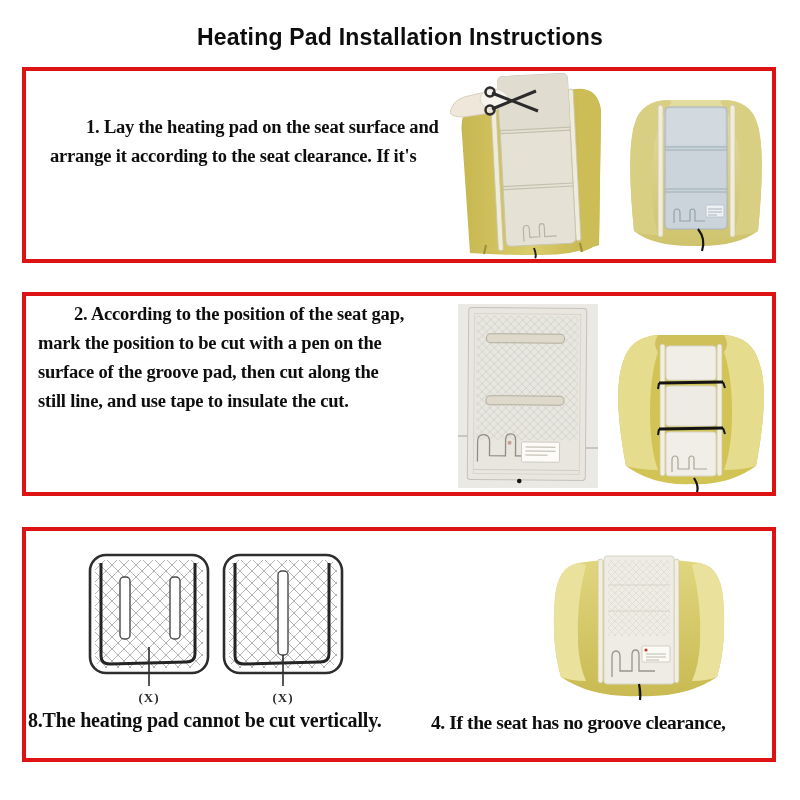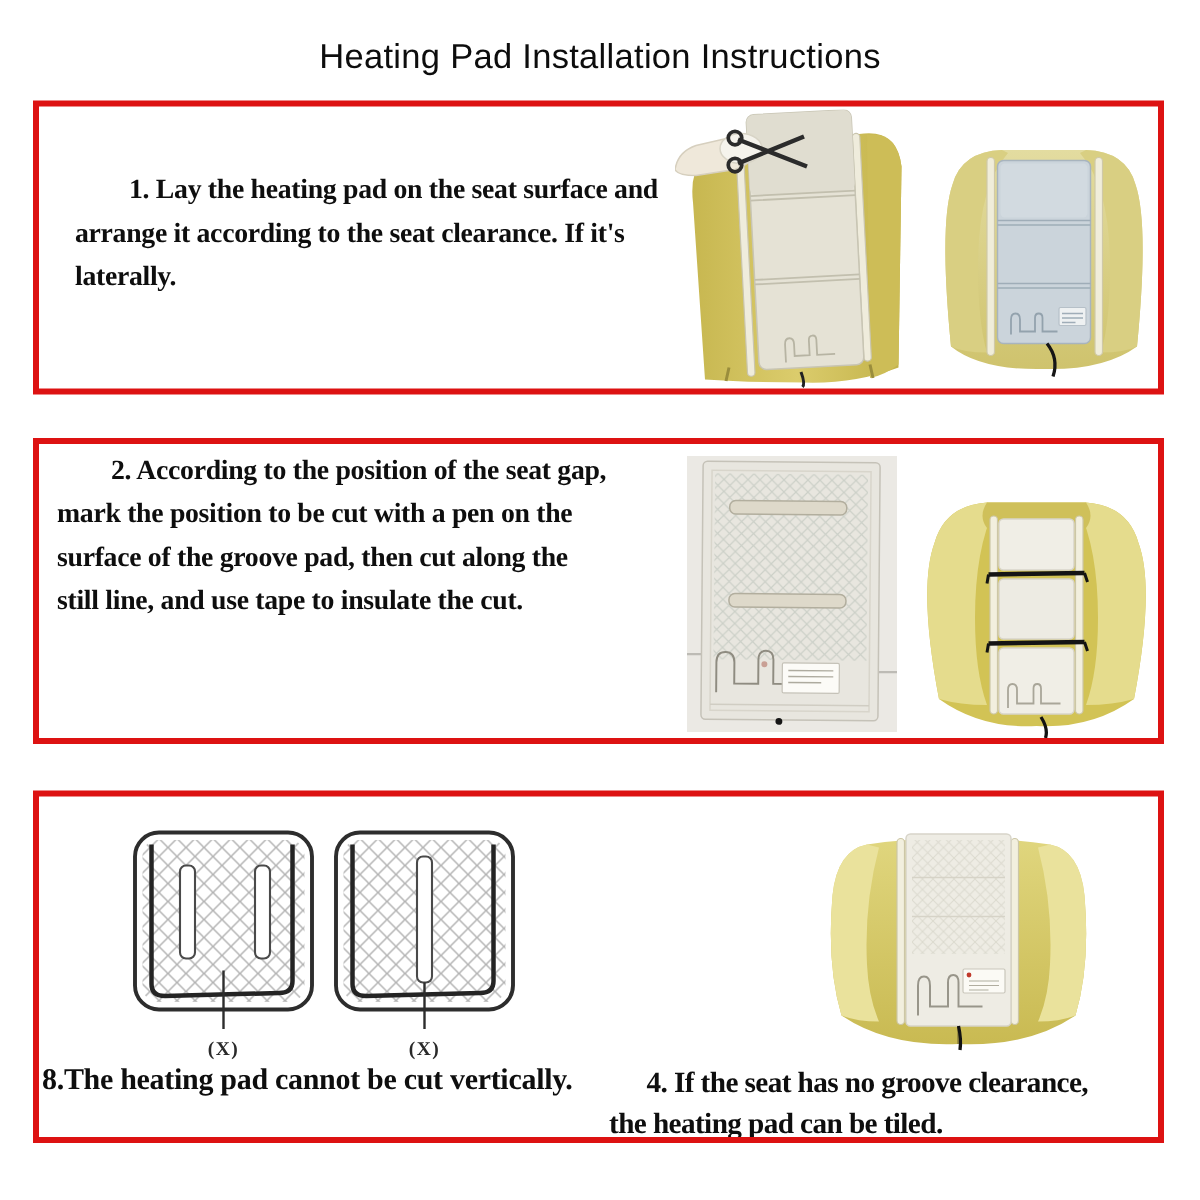--- a/index.html
+++ b/index.html
@@ -2,21 +2,21 @@
 <html style="--accent: #dd1212;"><head>
 <meta charset="utf-8">
 <style>
   html,body { margin:0; padding:0; background:#ffffff; }
   .page {
     position:relative; width:800px; height:800px; background:#fff;
     font-family:"Liberation Serif", serif; color:#111; overflow:hidden;
   }
   .title {
     position:absolute; top:24px; left:0; width:800px; text-align:center;
-    font-family:"Liberation Sans", sans-serif; font-weight:400; font-size:23px;
+    font-family:"Liberation Sans", sans-serif; font-weight:700; font-size:23px;
     letter-spacing:0.2px; color:#0d0d0d;
   }
   .box {
     position:absolute; left:22px; width:754px; box-sizing:border-box;
     border:4px solid var(--accent, #dd1212); background:#fff; overflow:hidden;
   }
   .box1 { top:67px;  height:196px; }
   .box2 { top:292px; height:204px; }
   .box3 { top:527px; height:235px; }
 
@@ -46,21 +46,20 @@
 <body>
 
 <div class="page">
 
   <div class="title">Heating Pad Installation Instructions</div>
 
   <section class="box box1">
     <div class="step-text" style="left:24px; top:42px;">
       <div class="indent">1. Lay the heating pad on the seat surface and</div>
       <div>arrange it according to the seat clearance. If it's</div>
-      <div>laterally.</div>
     </div>
 
     <div class="photo" style="left:424px; top:2px;">
       <svg width="164" height="186" viewBox="0 0 164 186">
         <defs>
           <linearGradient id="seatA" x1="0" y1="0" x2="1" y2="0">
             <stop offset="0" stop-color="#c7b750"></stop>
               <stop offset="0.5" stop-color="#dbcc6c"></stop>
               <stop offset="1" stop-color="#c2b249"></stop>
           </linearGradient>
@@ -247,17 +246,16 @@
           <rect x="104" y="95" width="28" height="16" rx="1" fill="#fbfaf5" stroke="#c9c6bb" stroke-width="0.8"></rect>
           <circle cx="108" cy="99" r="1.6" fill="#c0392b"></circle>
           <path d="M108,103 h20 M108,106 h20 M108,109 h13" stroke="#b0ad9f" stroke-width="0.8" fill="none"></path>
         </g>
         <path d="M101,133 q2,9 1,16" stroke="#121212" stroke-width="2.2" fill="none"></path>
       </svg>
     </div>
 
     <div class="caption" style="left:380px; top:178px; font-size:19.5px; letter-spacing:-0.4px;">
       <div class="indent">4. If the seat has no groove clearance,</div>
-      <div>the heating pad can be tiled.</div>
     </div>
   </section>
 
 </div>
 
 </body></html>

